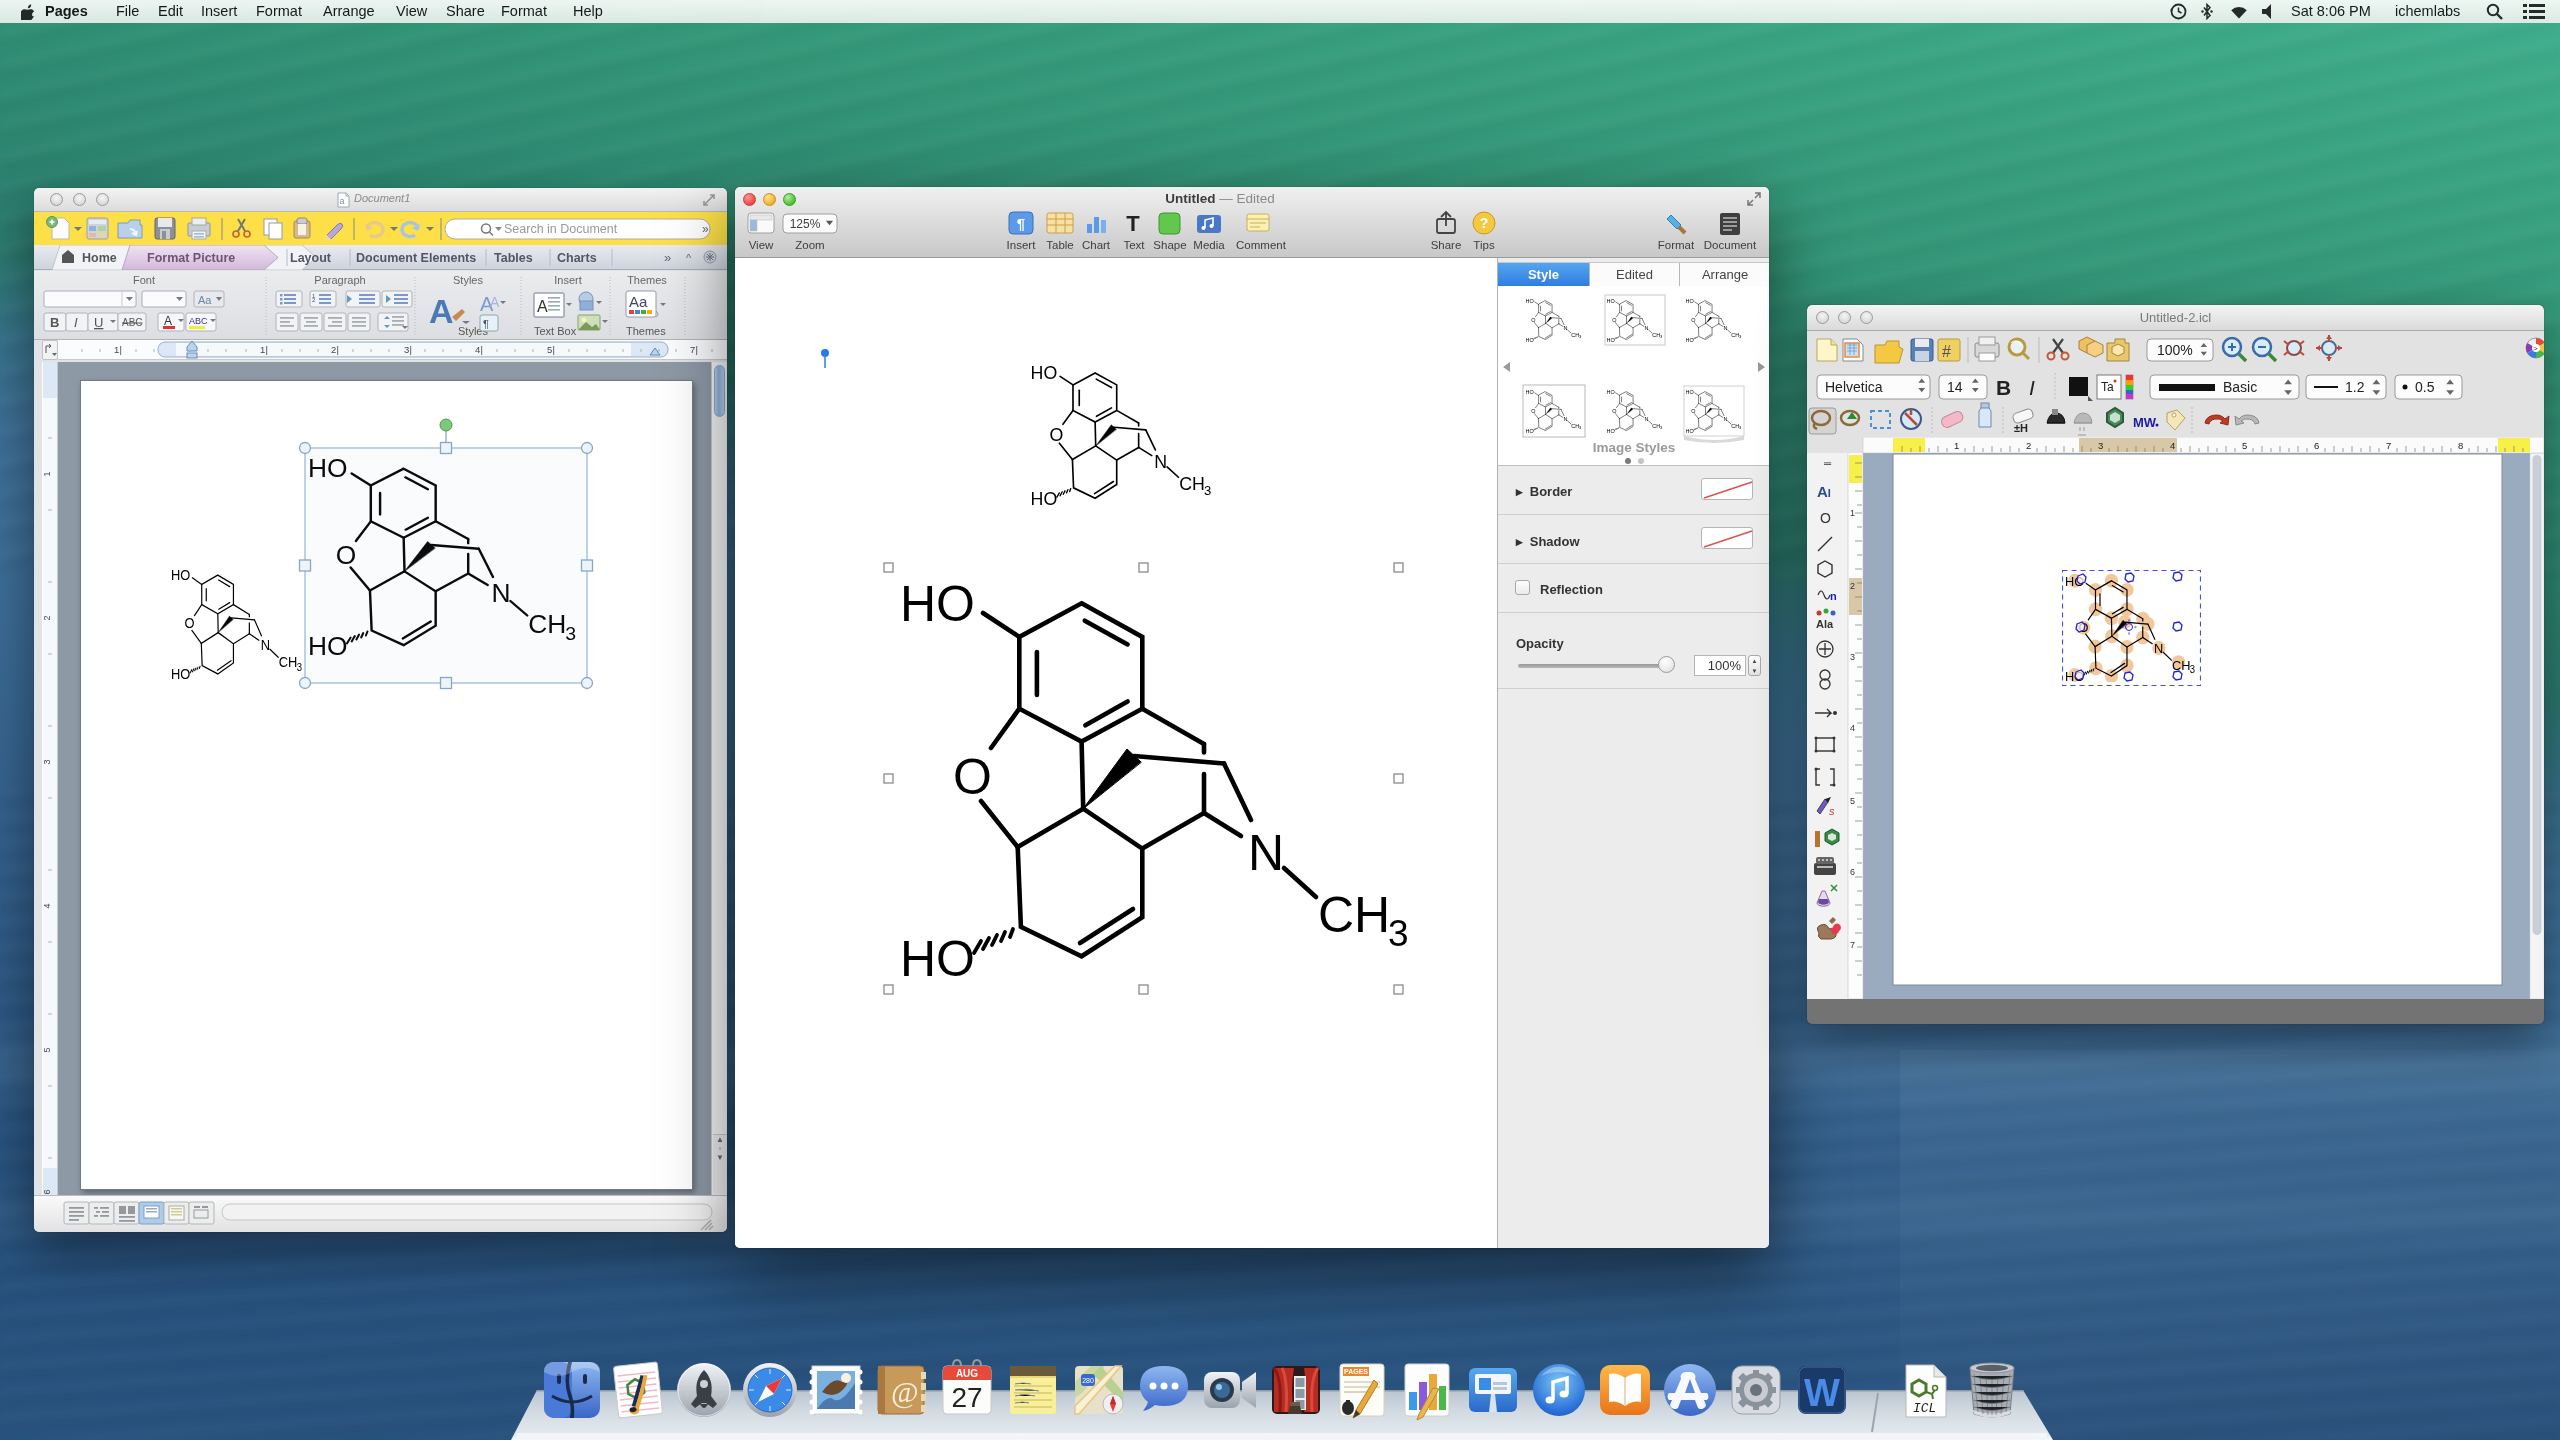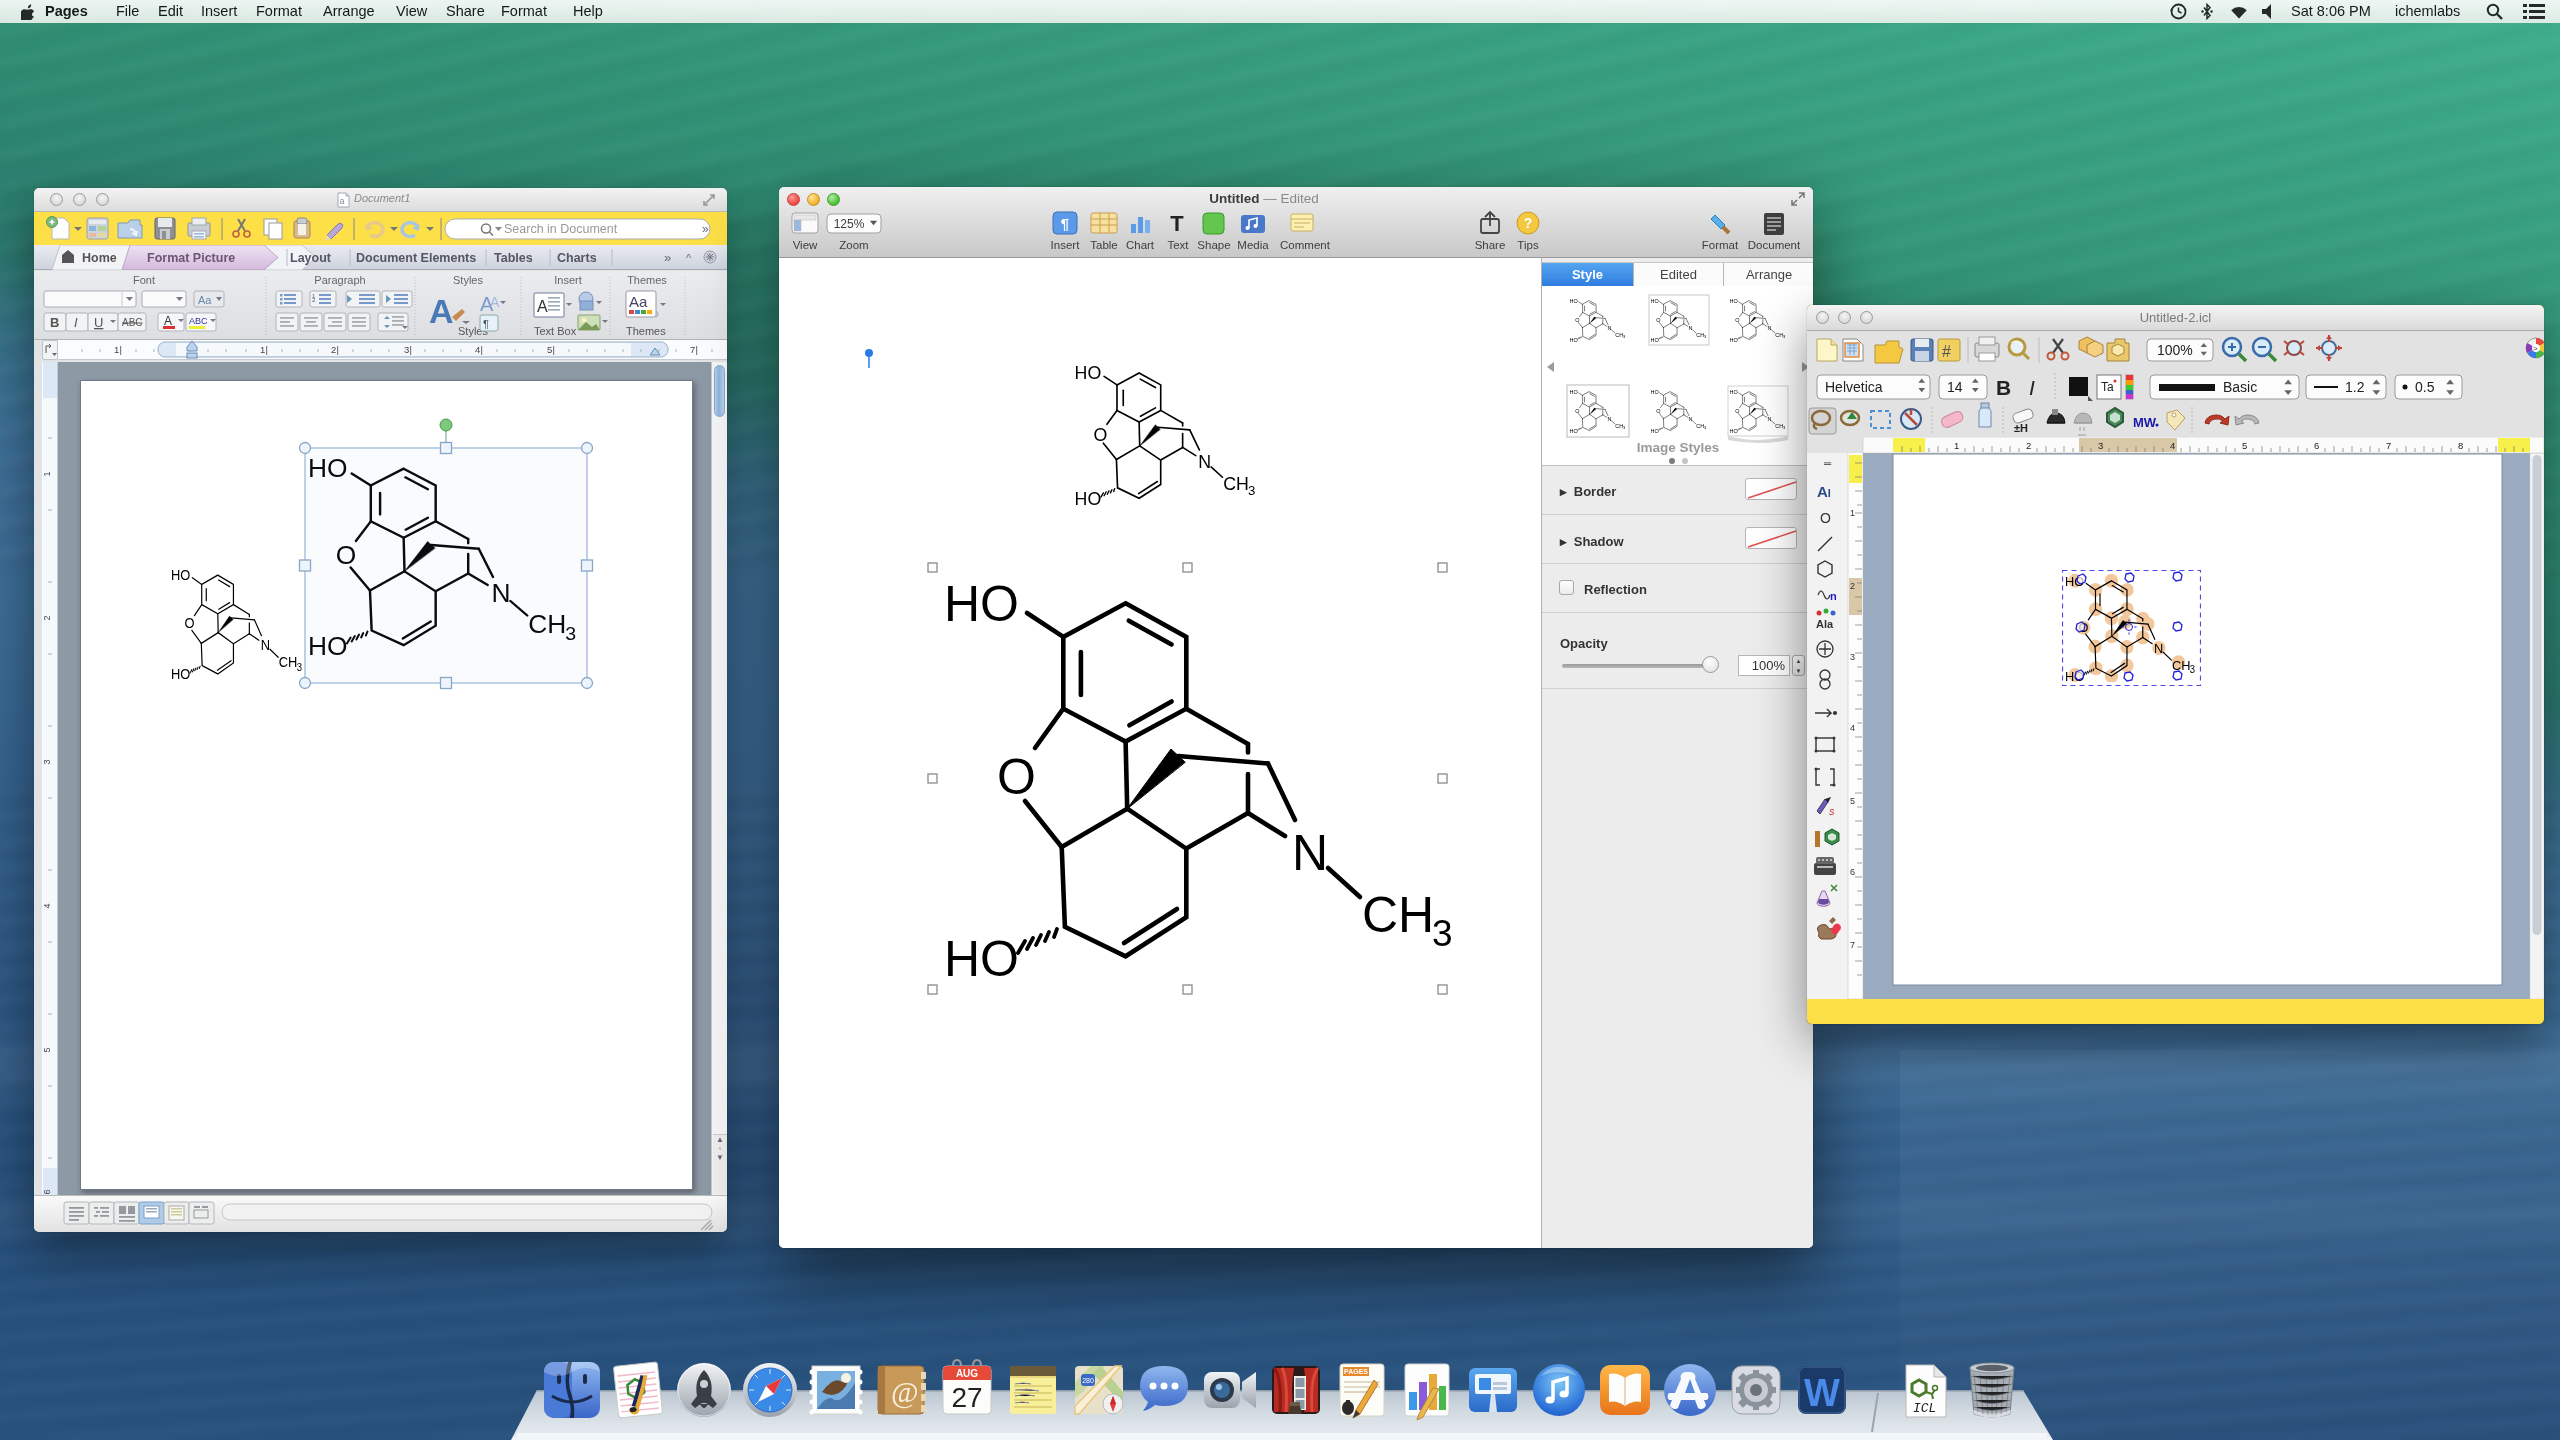--- a/index.html
+++ b/index.html
@@ -496,21 +496,21 @@
    <rect x="188" y="8" width="490" height="16" rx="8" fill="#f2f2f2" stroke="#c5c5c5"></rect>
    <g stroke="#aaa" stroke-width="1.4">
           <line x1="667" y1="34" x2="677" y2="24"></line>
           <line x1="671" y1="34" x2="678" y2="27"></line>
           <line x1="675" y1="34" x2="679" y2="30"></line>
         </g>
   </svg>
  </div>
 </div>
 
-<div class="win" id="pages" style="left:779px;top:187px;width:1034px;height:1061px;background:#fff;box-shadow:0 25px 70px rgba(0,0,0,0.55),0 0 1px rgba(0,0,0,0.7);">
+<div class="win" id="pages" style="left:735px;top:187px;width:1034px;height:1061px;background:#fff;box-shadow:0 25px 70px rgba(0,0,0,0.55),0 0 1px rgba(0,0,0,0.7);">
  <div style="position:absolute;left:0;top:0;width:1034px;height:71px;background:linear-gradient(#f0f0f0,#c8c8c8);border-radius:5px 5px 0 0;border-bottom:1px solid #9a9a9a;">
   <div class="tl" style="left:8px;top:6px;background:radial-gradient(circle at 35% 30%,#ff9a96,#f2504c 60%,#d83a38);border:1px solid #c33e3a;"></div>
   <div class="tl" style="left:28px;top:6px;background:radial-gradient(circle at 35% 30%,#ffe49a,#f7b634 60%,#dd9a20);border:1px solid #c2921e;"></div>
   <div class="tl" style="left:48px;top:6px;background:radial-gradient(circle at 35% 30%,#b4eda4,#57c63e 60%,#3aaa28);border:1px solid #3a9a2a;"></div>
   <div style="position:absolute;left:0;top:4px;width:970px;text-align:center;font-size:13.5px;color:#3c3c3c;"><b>Untitled</b> <span style="color:#8a8a8a">— Edited</span></div>
   <svg style="position:absolute;left:1012px;top:5px" width="14" height="14" viewBox="0 0 14 14">
         <path d="M8 1h5v5 M13 1 L8 6 M6 13H1V8 M1 13 L6 8" stroke="#777" stroke-width="1.5" fill="none"></path>
       </svg>
   <svg style="position:absolute;left:0;top:22px" width="1034" height="49" viewBox="0 0 1034 49">
    <g font-size="11.5" fill="#3e3e3e" text-anchor="middle">
@@ -650,21 +650,21 @@
   <div style="position:absolute;left:0;top:354px;width:272px;border-top:1px solid #cfcfcf;"></div>
   <div style="position:absolute;left:18px;top:378px;font-weight:bold;">Opacity</div>
   <div style="position:absolute;left:20px;top:406px;width:152px;height:4px;background:linear-gradient(#9a9a9a,#b8b8b8);border-radius:2px;"></div>
   <div style="position:absolute;left:160px;top:398px;width:17px;height:17px;background:radial-gradient(circle at 40% 30%,#ffffff,#dcdcdc);border:1px solid #9a9a9a;border-radius:50%;"></div>
   <div style="position:absolute;left:196px;top:397px;width:52px;height:21px;background:#fff;border:1px solid #b5b5b5;font-size:13px;text-align:right;padding:2px 4px 0 0;">100%</div>
   <div style="position:absolute;left:250px;top:397px;width:13px;height:21px;background:linear-gradient(#fdfdfd,#e2e2e2);border:1px solid #a8a8a8;border-radius:3px;font-size:6px;color:#444;text-align:center;line-height:10px;">▲<br>▼</div>
   <div style="position:absolute;left:0;top:430px;width:272px;border-top:1px solid #cfcfcf;"></div>
  </div>
 </div>
 
-<div class="win" id="chem" style="left:1807px;top:305px;width:737px;height:719px;background:#fde047;">
+<div class="win" id="chem" style="left:1807px;top:305px;width:737px;height:719px;background:#737373;">
  <div style="position:absolute;left:0;top:0;width:737px;height:26px;background:linear-gradient(#f4f4f4,#dadada);border-radius:5px 5px 0 0;border-bottom:1px solid #aaa;">
   <div class="tl gray" style="left:9px;top:6px"></div>
       <div class="tl gray" style="left:31px;top:6px"></div>
       <div class="tl gray" style="left:53px;top:6px"></div>
   <div style="position:absolute;left:0;top:5px;width:737px;text-align:center;font-size:13px;color:#7a7a7a;">Untitled-2.icl</div>
  </div>
  <svg style="position:absolute;left:0;top:26px" width="737" height="122" viewBox="0 0 737 122">
   <rect x="0" y="0" width="737" height="122" fill="#e2e2e2"></rect>
   <g>
    <path d="M10 8 h14 l6 6 v16 h-20z" fill="#fdf6c8" stroke="#b8a860"></path>

